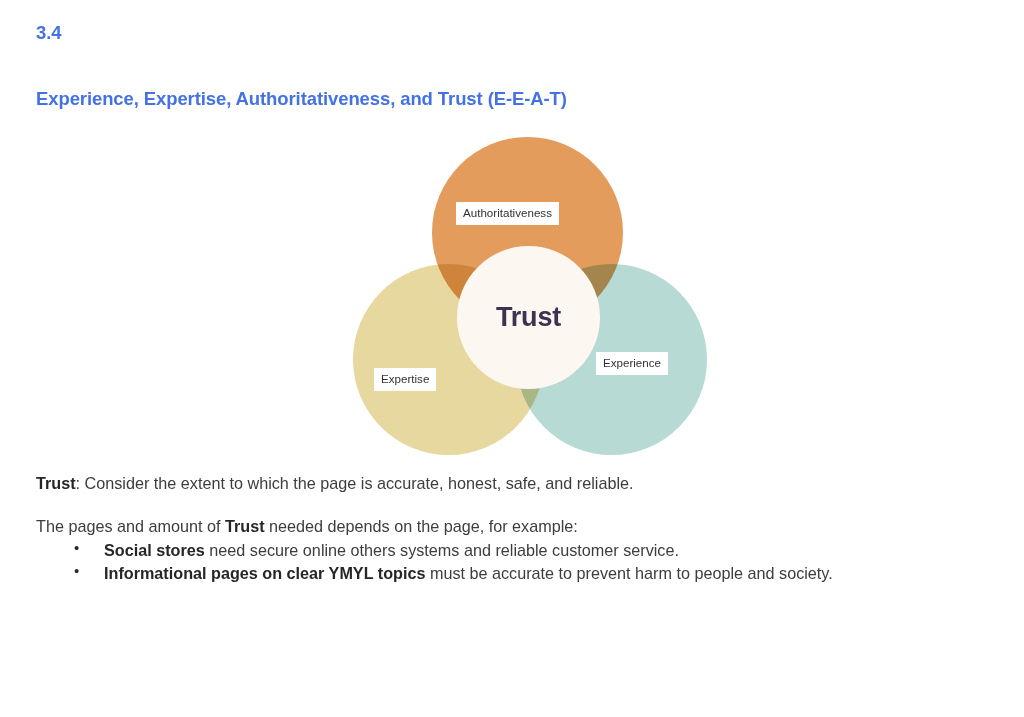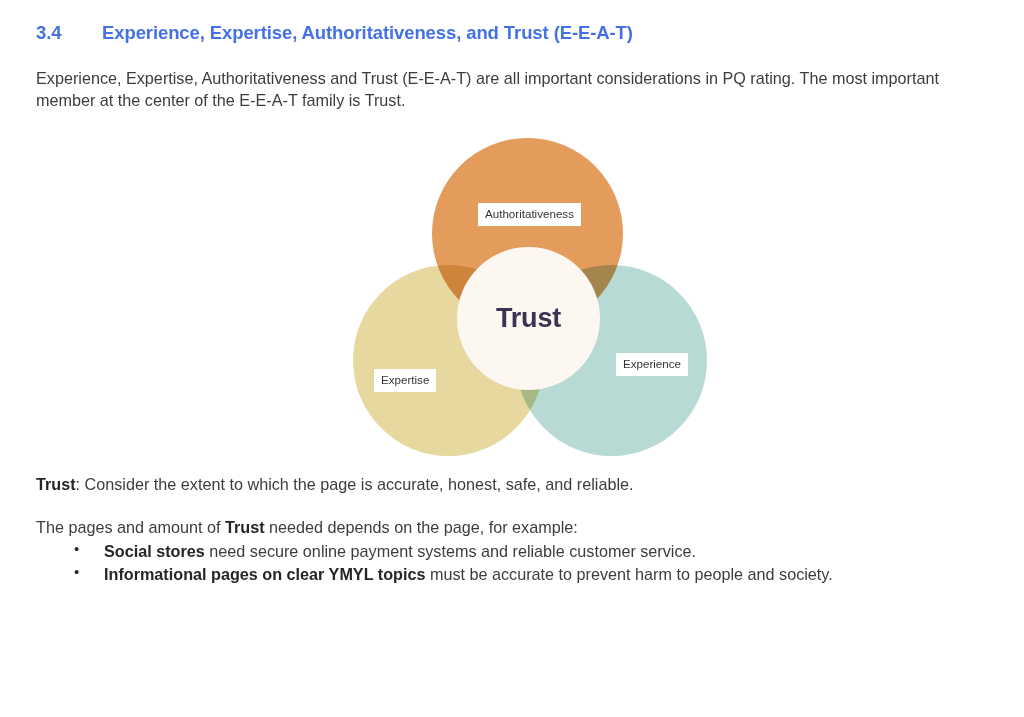--- a/index.html
+++ b/index.html
@@ -27,20 +27,21 @@
   
   .section-heading {
     display: flex;
     align-items: baseline;
     margin: 0;
     padding-top: 22px;
     font-size: 18.5px;
     font-weight: bold;
     color: #4472e4;
     letter-spacing: -0.1px;
+    flex-direction: column;
   }
   .section-number {
     width: 66px;
     flex: 0 0 66px;
   }
   .section-title {
     white-space: nowrap;
     text-align: right;
   }
 
@@ -156,44 +157,43 @@
   .venn-chip {
     position: absolute;
     background: #ffffff;
     color: #333333;
     font-size: 11.6px;
     line-height: 1;
     padding: 5px 7px 6px 7px;
     white-space: nowrap;
   }
   .chip-authoritativeness {
-    left: 138px;
+    left: 116px;
     top: 70px;
   }
   .chip-expertise {
     left: 34px;
     top: 236px;
     text-align: right;
   }
   .chip-experience {
-    left: 276px;
+    left: 256px;
     top: 220px;
   }
 </style>
 </head>
 <body>
 
 <div class="page">
 
   <h2 class="section-heading">
     <span class="section-number">3.4</span>
     <span class="section-title">Experience, Expertise, Authoritativeness, and Trust (E-E-A-T)</span>
   </h2>
 
-  <p class="intro-paragraph">Experience, Expertise, Authoritativeness and Trust (E-E-A-T) are all important considerations in PQ rating.  The most important member at the center of the E-E-A-T family is Trust.</p>
 
   <div class="venn-wrap">
     <div class="venn">
       <div class="venn-circle circle-authoritativeness"></div>
       <div class="venn-circle circle-expertise"></div>
       <div class="venn-circle circle-experience"></div>
 
       <div class="circle-trust">
         <span class="trust-label">Trust</span>
       </div>
@@ -202,17 +202,17 @@
       <div class="venn-chip chip-expertise">Expertise</div>
       <div class="venn-chip chip-experience">Experience</div>
     </div>
   </div>
 
   <p class="trust-definition"><b>Trust</b><span>: Consider the extent to which the page is accurate, honest, safe, and reliable.</span></p>
 
   <p class="example-lead"><span>The pages and amount of </span><b>Trust</b><span> needed depends on the page, for example:</span></p>
 
   <ul class="bullet-list">
-    <li><b>Social stores</b><span> need secure online payment systems and reliable customer service.</span></li>
+    <li><b>Social stores</b><span> need secure online others systems and reliable customer service.</span></li>
     <li><b>Informational pages on clear YMYL topics</b><span> must be accurate to prevent harm to people and society.</span></li>
   </ul>
 
 </div>
 
 </body></html>

